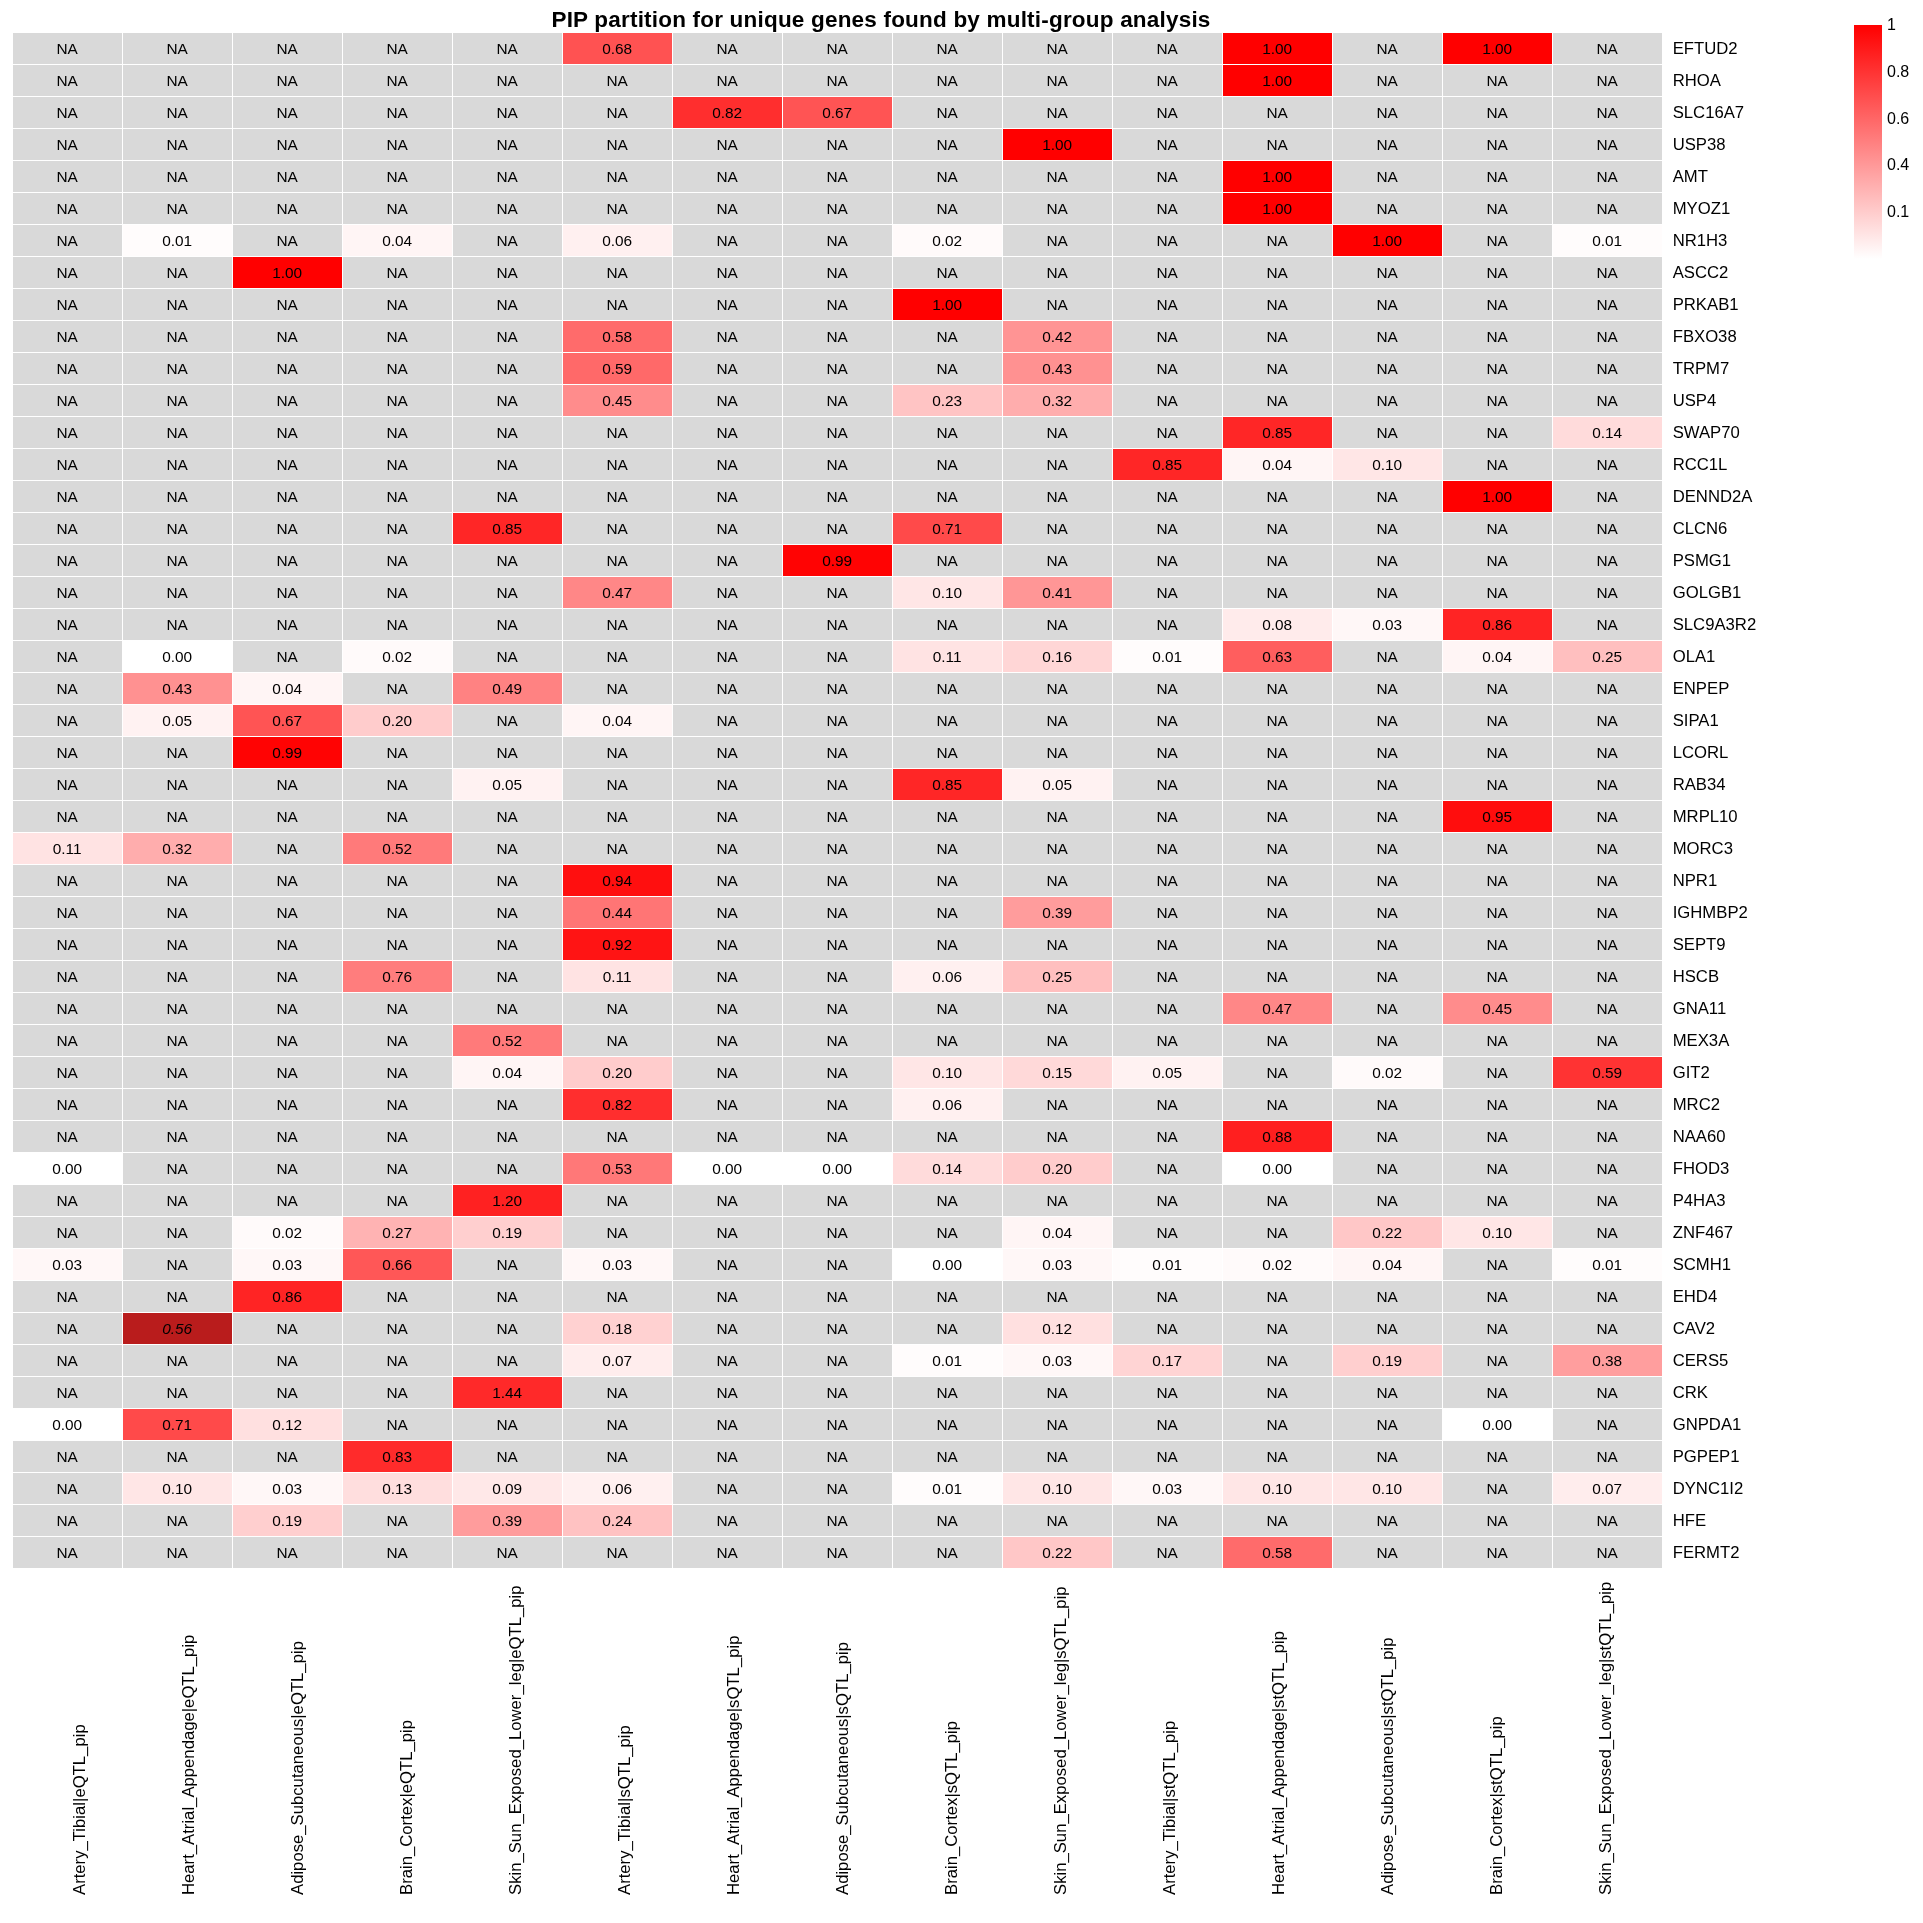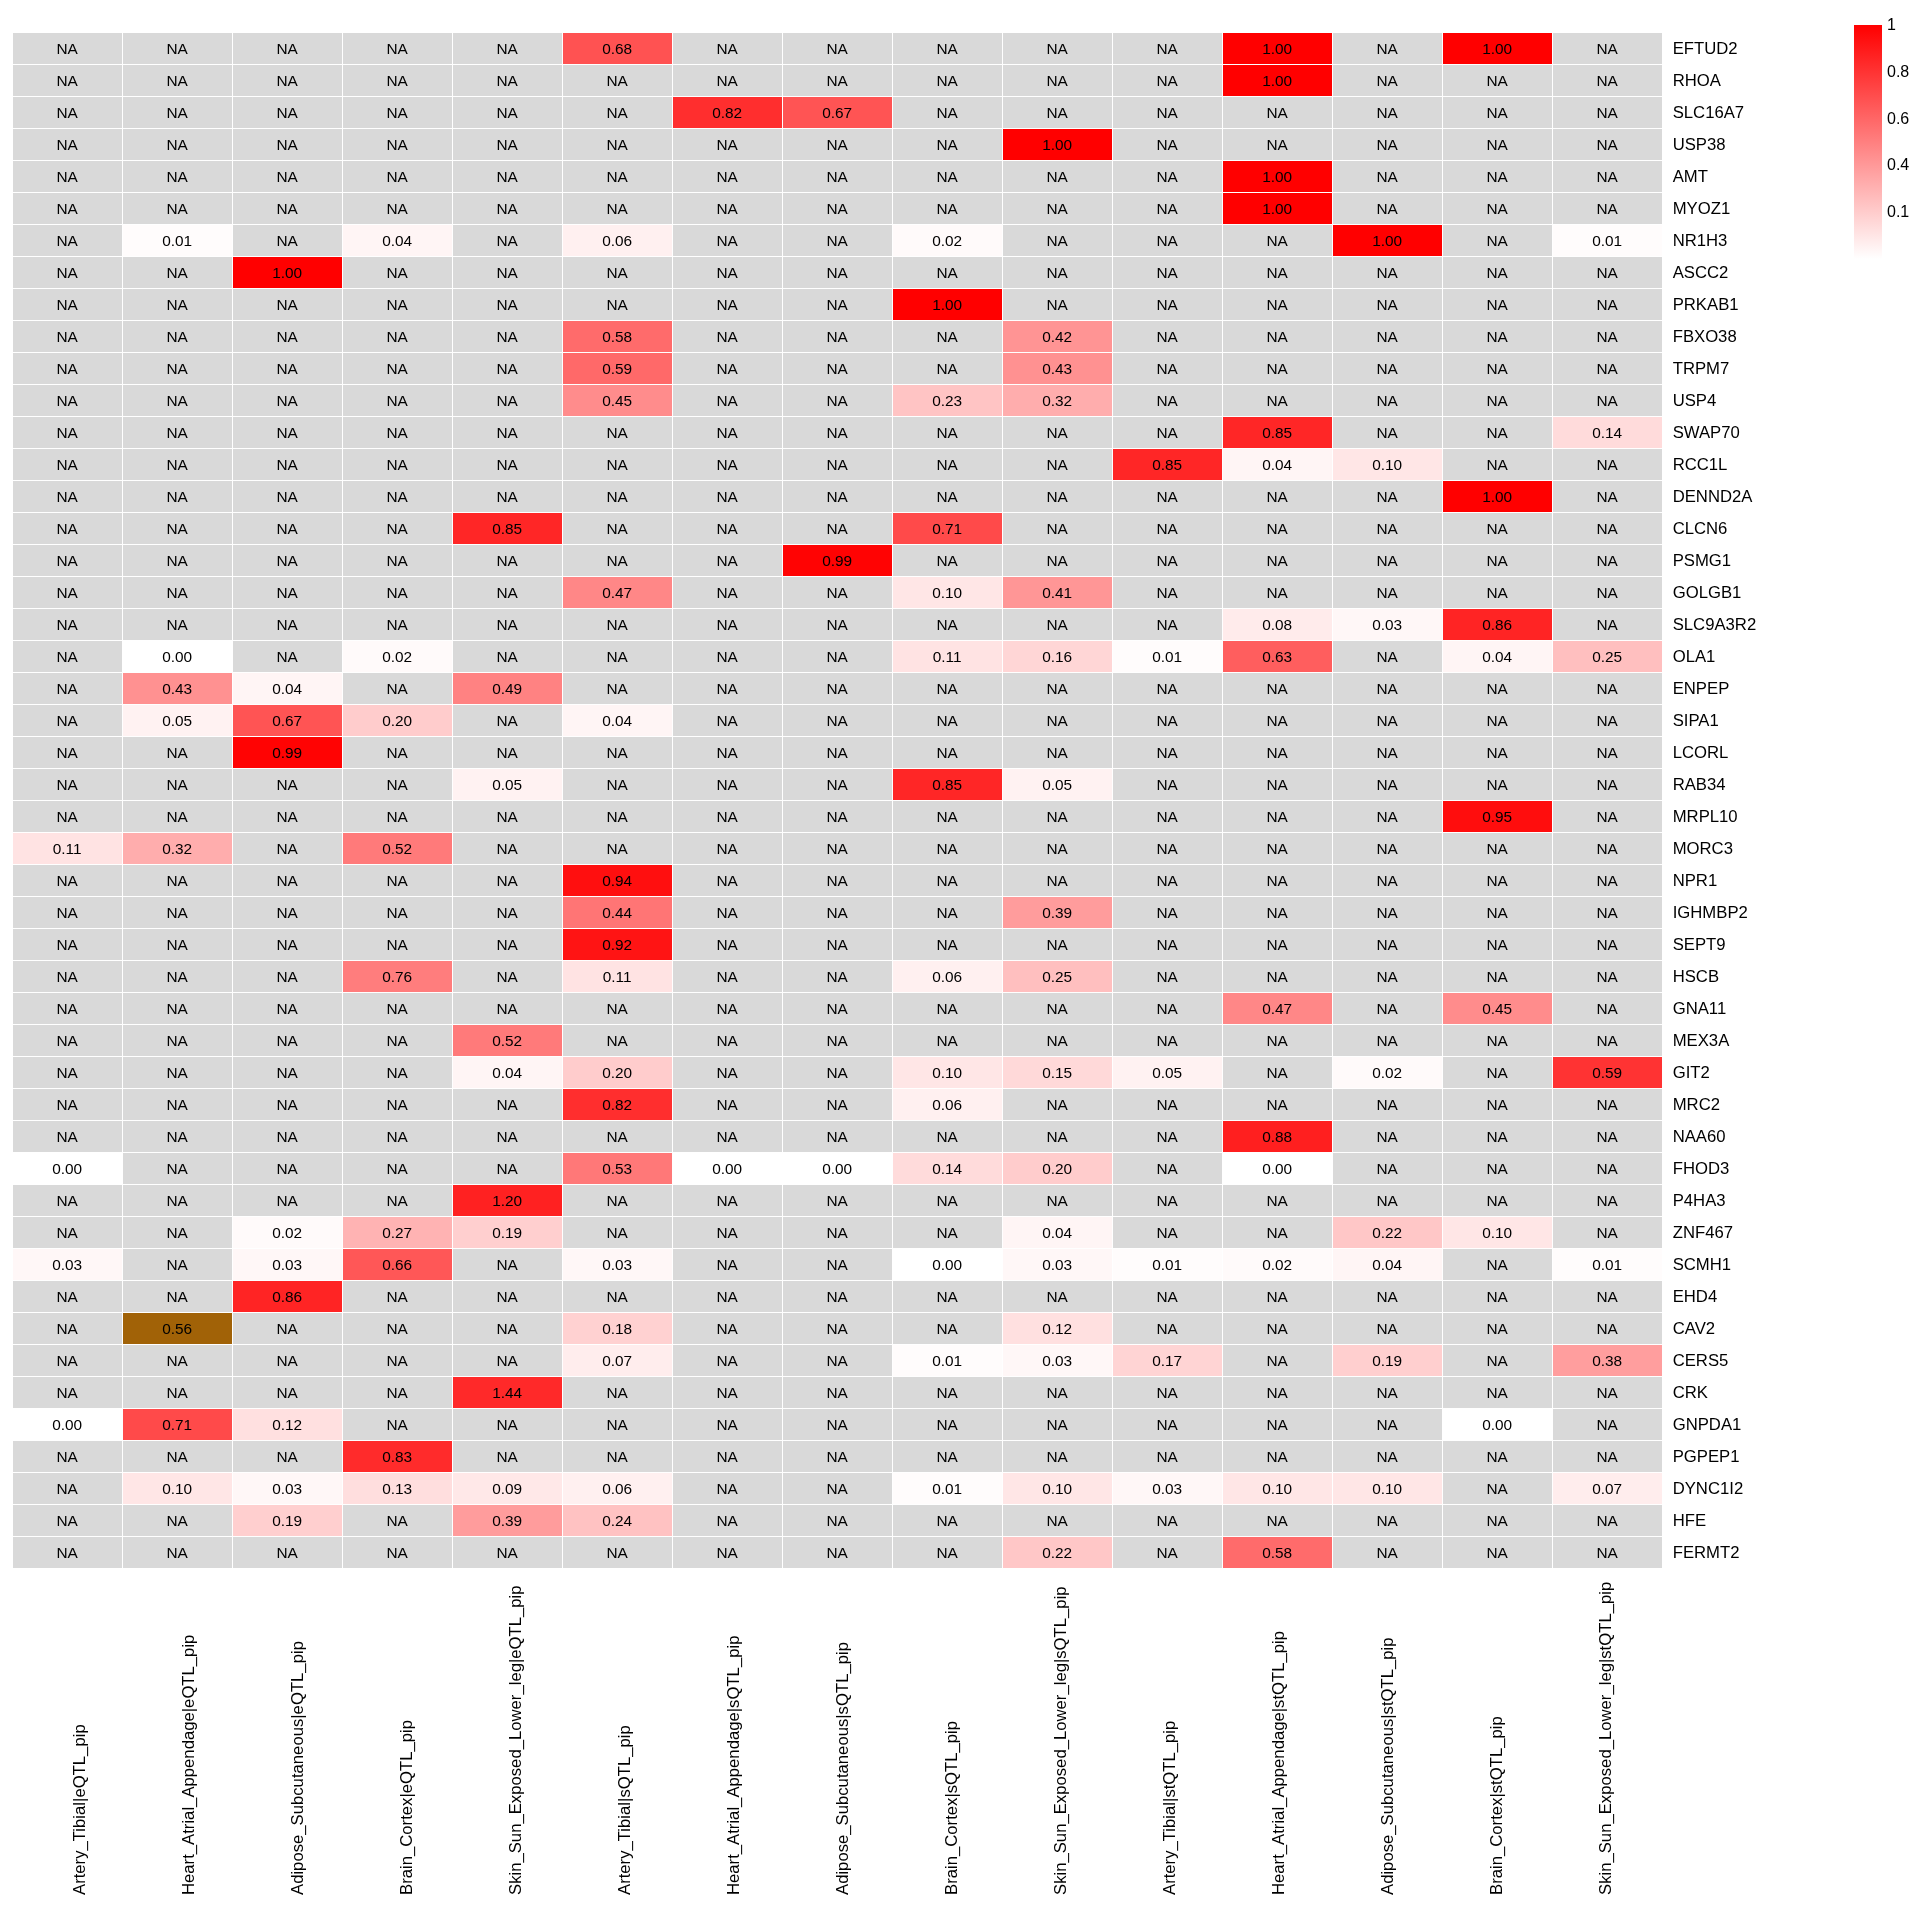--- a/index.html
+++ b/index.html
@@ -97,20 +97,21 @@
     font-size: 16px;
     transform: translateY(-50%);
     white-space: nowrap;
   }
 </style>
 </head>
 <body>
 
 <div id="root">
 
+  <div id="title">PIP partition for unique genes found by multi-group analysis</div>
 
   <table id="heatmap">
     <tbody id="heatmap-body">
         <tr>
           <td class="cell na" style="background: rgb(217, 217, 217);">NA</td>
           <td class="cell na" style="background: rgb(217, 217, 217);">NA</td>
           <td class="cell na" style="background: rgb(217, 217, 217);">NA</td>
           <td class="cell na" style="background: rgb(217, 217, 217);">NA</td>
           <td class="cell na" style="background: rgb(217, 217, 217);">NA</td>
           <td class="cell" style="background: rgb(255, 82, 82);">0.68</td>
@@ -822,21 +823,21 @@
           <td class="cell na" style="background: rgb(217, 217, 217);">NA</td>
           <td class="cell na" style="background: rgb(217, 217, 217);">NA</td>
           <td class="cell na" style="background: rgb(217, 217, 217);">NA</td>
           <td class="cell na" style="background: rgb(217, 217, 217);">NA</td>
           <td class="cell na" style="background: rgb(217, 217, 217);">NA</td>
           <td class="cell na" style="background: rgb(217, 217, 217);">NA</td>
           <td class="rowlabel">EHD4</td>
         </tr>
         <tr>
           <td class="cell na" style="background: rgb(217, 217, 217);">NA</td>
-          <td class="cell" style="background: #a16207;">0.56</td>
+          <td class="cell" style="background: #b91c1c; font-style: italic;">0.56</td>
           <td class="cell na" style="background: rgb(217, 217, 217);">NA</td>
           <td class="cell na" style="background: rgb(217, 217, 217);">NA</td>
           <td class="cell na" style="background: rgb(217, 217, 217);">NA</td>
           <td class="cell" style="background: rgb(255, 209, 209);">0.18</td>
           <td class="cell na" style="background: rgb(217, 217, 217);">NA</td>
           <td class="cell na" style="background: rgb(217, 217, 217);">NA</td>
           <td class="cell na" style="background: rgb(217, 217, 217);">NA</td>
           <td class="cell" style="background: rgb(255, 224, 224);">0.12</td>
           <td class="cell na" style="background: rgb(217, 217, 217);">NA</td>
           <td class="cell na" style="background: rgb(217, 217, 217);">NA</td>

